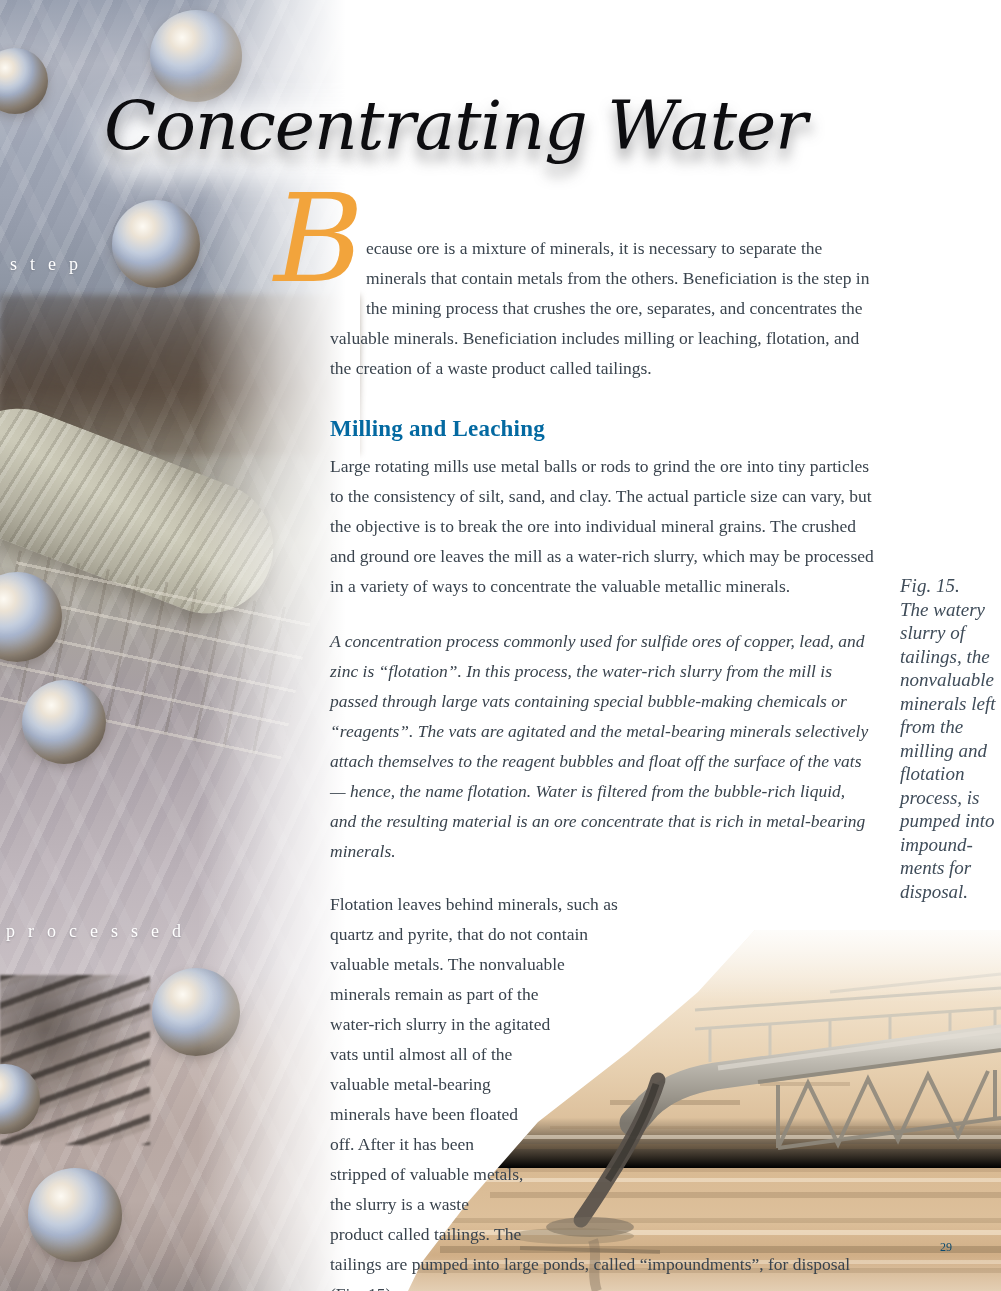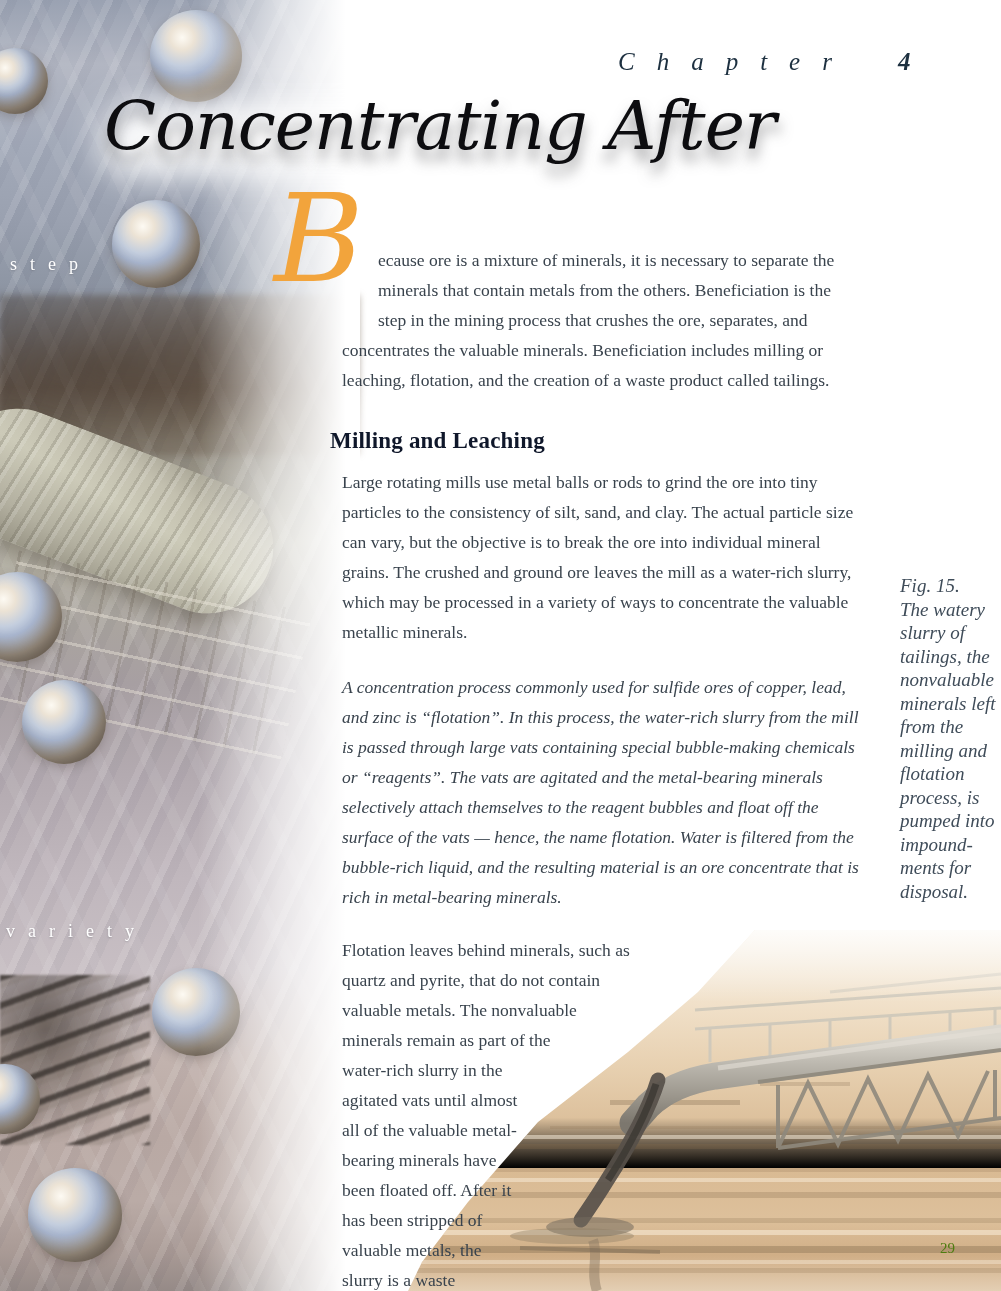--- a/index.html
+++ b/index.html
@@ -113,50 +113,50 @@
     font-size:68px; letter-spacing:-1px; color:#0d0d10;
     text-shadow:0 11px 13px rgba(75,75,78,0.55);
     white-space:nowrap;
   }
 
   
   .body-col {
     position:absolute; left:330px; top:233px; width:545px; z-index:3;
     font-size:17.5px; line-height:30px; color:#39434d; text-align:left;
   }
-  .body-col p { margin:12px; }
+  .body-col p { margin:0; }
   .dropcap-spacer { float:left; width:36px; height:62px; }
   .drop-cap {
     position:absolute; left:274px; top:178px; z-index:4;
     font-family:"DejaVu Serif", serif; font-style:italic;
     font-size:122px; line-height:1; color:#f2a43c;
   }
   .section-heading {
     margin:32px 0 8px 0; font-size:23px; line-height:28px;
-    font-weight:bold; color:#0f172a; letter-spacing:.2px;
+    font-weight:bold; color:#0369a1; letter-spacing:.2px;
   }
   .para-2 { margin-top:25px !important;font-style:italic; }
   .para-3 { margin-top:23px !important; }
   .wrap-spacer {
     float:right; width:350px; height:330px; margin-top:60px;
     shape-outside:polygon(248px 0px, 350px 0px, 350px 330px, 3px 330px, 18px 240px, 18px 180px, 48px 150px, 68px 120px, 78px 90px, 128px 60px, 133px 30px);
     shape-margin:8px;
   }
 
   
   .figure-caption {
     position:absolute; left:900px; top:574px; width:98px; z-index:3;
     font-style:italic; font-size:19px; line-height:23.5px; color:#3f4c59;
     white-space:pre-line;
   }
 
   
   .page-number {
     position:absolute; left:940px; top:1240px; width:45px; z-index:5;
-    font-size:15px; color:#4d7c0f; text-align:left;
+    font-size:12px; color:#0c4a6e; text-align:left;
   }
 </style>
 </head>
 <body>
 
 <div class="page">
 
   <div class="photo-left">
     <div class="streaks"></div>
     <div class="machinery-shadow"></div>
@@ -167,21 +167,21 @@
     <div class="sphere s2"></div>
     <div class="sphere s3"></div>
     <div class="sphere s4"></div>
     <div class="sphere s5"></div>
     <div class="sphere s6"></div>
     <div class="sphere s7"></div>
     <div class="sphere s8"></div>
     <div class="fade-right"></div>
   </div>
   <div class="photo-label label-zing">step</div>
-  <div class="photo-label label-iltering">variety</div>
+  <div class="photo-label label-iltering">processed</div>
 
   <div class="photo-tailings">
     <svg width="601" height="361" viewBox="0 0 601 361">
       <defs>
         <linearGradient id="pond" x1="0" y1="0" x2="0" y2="1">
           <stop offset="0" stop-color="#f5ecdd"></stop>
           <stop offset="0.2" stop-color="#f1e1ca"></stop>
           <stop offset="0.38" stop-color="#e7d0b0"></stop>
           <stop offset="0.52" stop-color="#ddc19d"></stop>
           <stop offset="0.66" stop-color="#d9b queried990"></stop>
@@ -240,27 +240,23 @@
         <path d="M256,154 C245,188 226,222 208,250" fill="none" stroke="#3d3934" stroke-width="7" opacity="0.85"></path>
         <ellipse cx="190" cy="297" rx="44" ry="10" fill="#746b5f" opacity="0.55"></ellipse>
         <ellipse cx="172" cy="306" rx="62" ry="8" fill="#8d7c64" opacity="0.4"></ellipse>
         <path d="M193,310 C199,326 190,342 197,361" fill="none" stroke="#8b7a63" stroke-width="10" opacity="0.5"></path>
         <path d="M120,318 L260,322" stroke="#6e604e" stroke-width="4" opacity="0.4"></path>
       </g>
     </svg>
     <div class="feather"></div>
   </div>
 
-  <div class="chapter-header">
-    <span class="chapter-label">Chapter</span>
-    <span class="chapter-number">4</span>
-  </div>
 
   <div class="title-glow"></div>
-  <h1 class="page-title" style="margin:0; font-weight:inherit;">Concentrating After</h1>
+  <h1 class="page-title" style="margin:0; font-weight:inherit;">Concentrating Water</h1>
 
   <div class="drop-cap">B</div>
 
   <div class="body-col">
     <p><span class="dropcap-spacer"></span><span>ecause ore is a mixture of minerals, it is necessary to separate the minerals that contain metals from the others. Beneficiation is the step in the mining process that crushes the ore, separates, and concentrates the valuable minerals. Beneficiation includes milling or leaching, flotation, and the creation of a waste product called tailings.</span></p>
     <h2 class="section-heading">Milling and Leaching</h2>
     <p class="para-1">Large rotating mills use metal balls or rods to grind the ore into tiny particles to the consistency of silt, sand, and clay. The actual particle size can vary, but the objective is to break the ore into individual mineral grains. The crushed and ground ore leaves the mill as a water-rich slurry, which may be processed in a variety of ways to concentrate the valuable metallic minerals.</p>
     <p class="para-2">A concentration process commonly used for sulfide ores of copper, lead, and zinc is “flotation”. In this process, the water-rich slurry from the mill is passed through large vats containing special bubble-making chemicals or “reagents”. The vats are agitated and the metal-bearing minerals selectively attach themselves to the reagent bubbles and float off the surface of the vats — hence, the name flotation. Water is filtered from the bubble-rich liquid, and the resulting material is an ore concentrate that is rich in metal-bearing minerals.</p>
     <p class="para-3"><span class="wrap-spacer"></span><span>Flotation leaves behind minerals, such as quartz and pyrite, that do not contain valuable metals. The nonvaluable minerals remain as part of the water-rich slurry in the agitated vats until almost all of the valuable metal-bearing minerals have been floated off. After it has been stripped of valuable metals, the slurry is a waste product called tailings. The tailings are pumped into large ponds, called “impoundments”, for disposal (Fig. 15).</span></p>
   </div>

